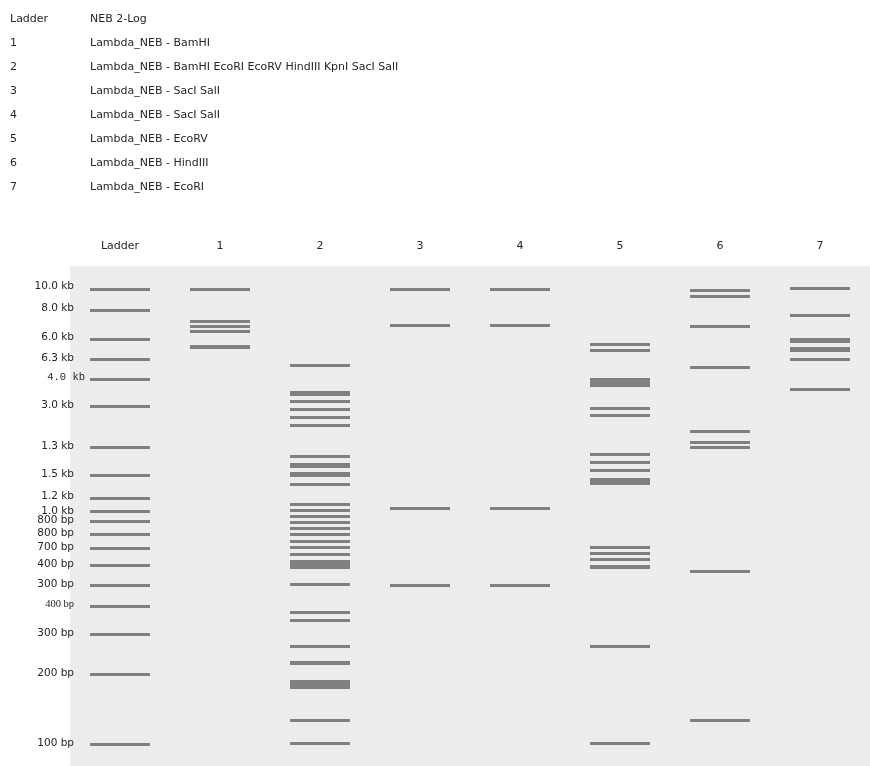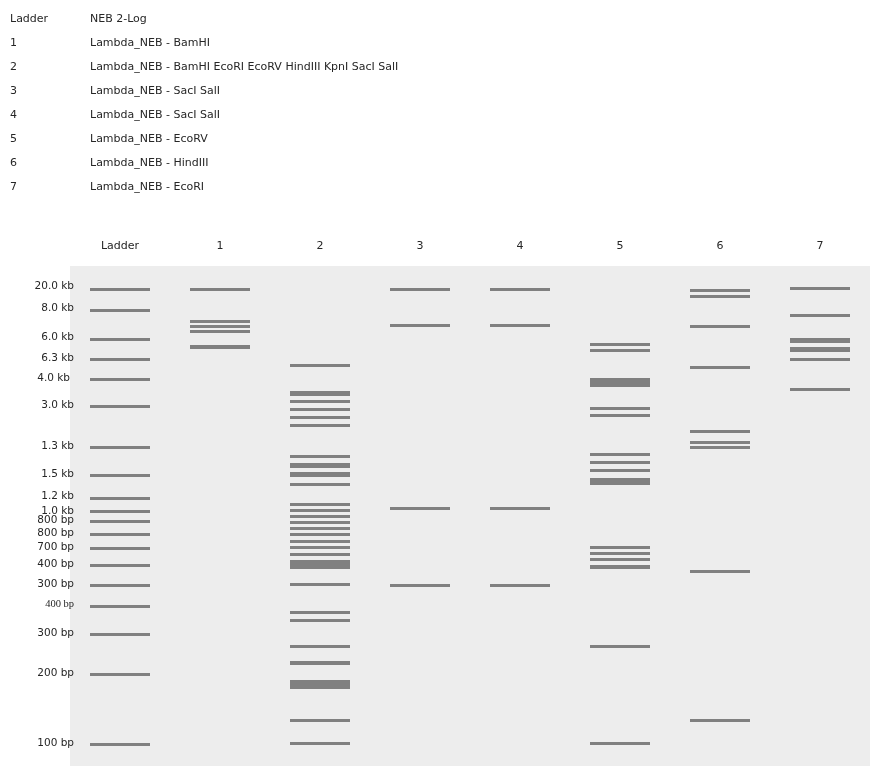--- a/index.html
+++ b/index.html
@@ -119,25 +119,25 @@
     <div class="lane-header" style="left: 60px;">Ladder</div>
     <div class="lane-header" style="left: 160px;">1</div>
     <div class="lane-header" style="left: 260px;">2</div>
     <div class="lane-header" style="left: 360px;">3</div>
     <div class="lane-header" style="left: 460px;">4</div>
     <div class="lane-header" style="left: 560px;">5</div>
     <div class="lane-header" style="left: 660px;">6</div>
     <div class="lane-header" style="left: 760px;">7</div>
   </div>
 <div id="ladder-labels">
-    <div class="ladder-label" style="left: 12px; top: 280px;">20.0 kb</div>
+    <div class="ladder-label" style="left: 12px; top: 280px;">10.0 kb</div>
     <div class="ladder-label" style="left: 12px; top: 302px;">8.0 kb</div>
     <div class="ladder-label" style="left: 12px; top: 331px;">6.0 kb</div>
     <div class="ladder-label" style="left: 12px; top: 352px;">6.3 kb</div>
-    <div class="ladder-label" style="left: 8px; top: 372px;">4.0 kb</div>
+    <div class="ladder-label" style="left: 23px; top: 372px; font-family: Liberation Mono, monospace;">4.0 kb</div>
     <div class="ladder-label" style="left: 12px; top: 399px;">3.0 kb</div>
     <div class="ladder-label" style="left: 12px; top: 440px;">1.3 kb</div>
     <div class="ladder-label" style="left: 12px; top: 468px;">1.5 kb</div>
     <div class="ladder-label" style="left: 12px; top: 490px;">1.2 kb</div>
     <div class="ladder-label" style="left: 12px; top: 505px;">1.0 kb</div>
     <div class="ladder-label" style="left: 12px; top: 514px;">800 bp</div>
     <div class="ladder-label" style="left: 12px; top: 527px;">800 bp</div>
     <div class="ladder-label" style="left: 12px; top: 541px;">700 bp</div>
     <div class="ladder-label" style="left: 12px; top: 558px;">400 bp</div>
     <div class="ladder-label" style="left: 12px; top: 578px;">300 bp</div>

